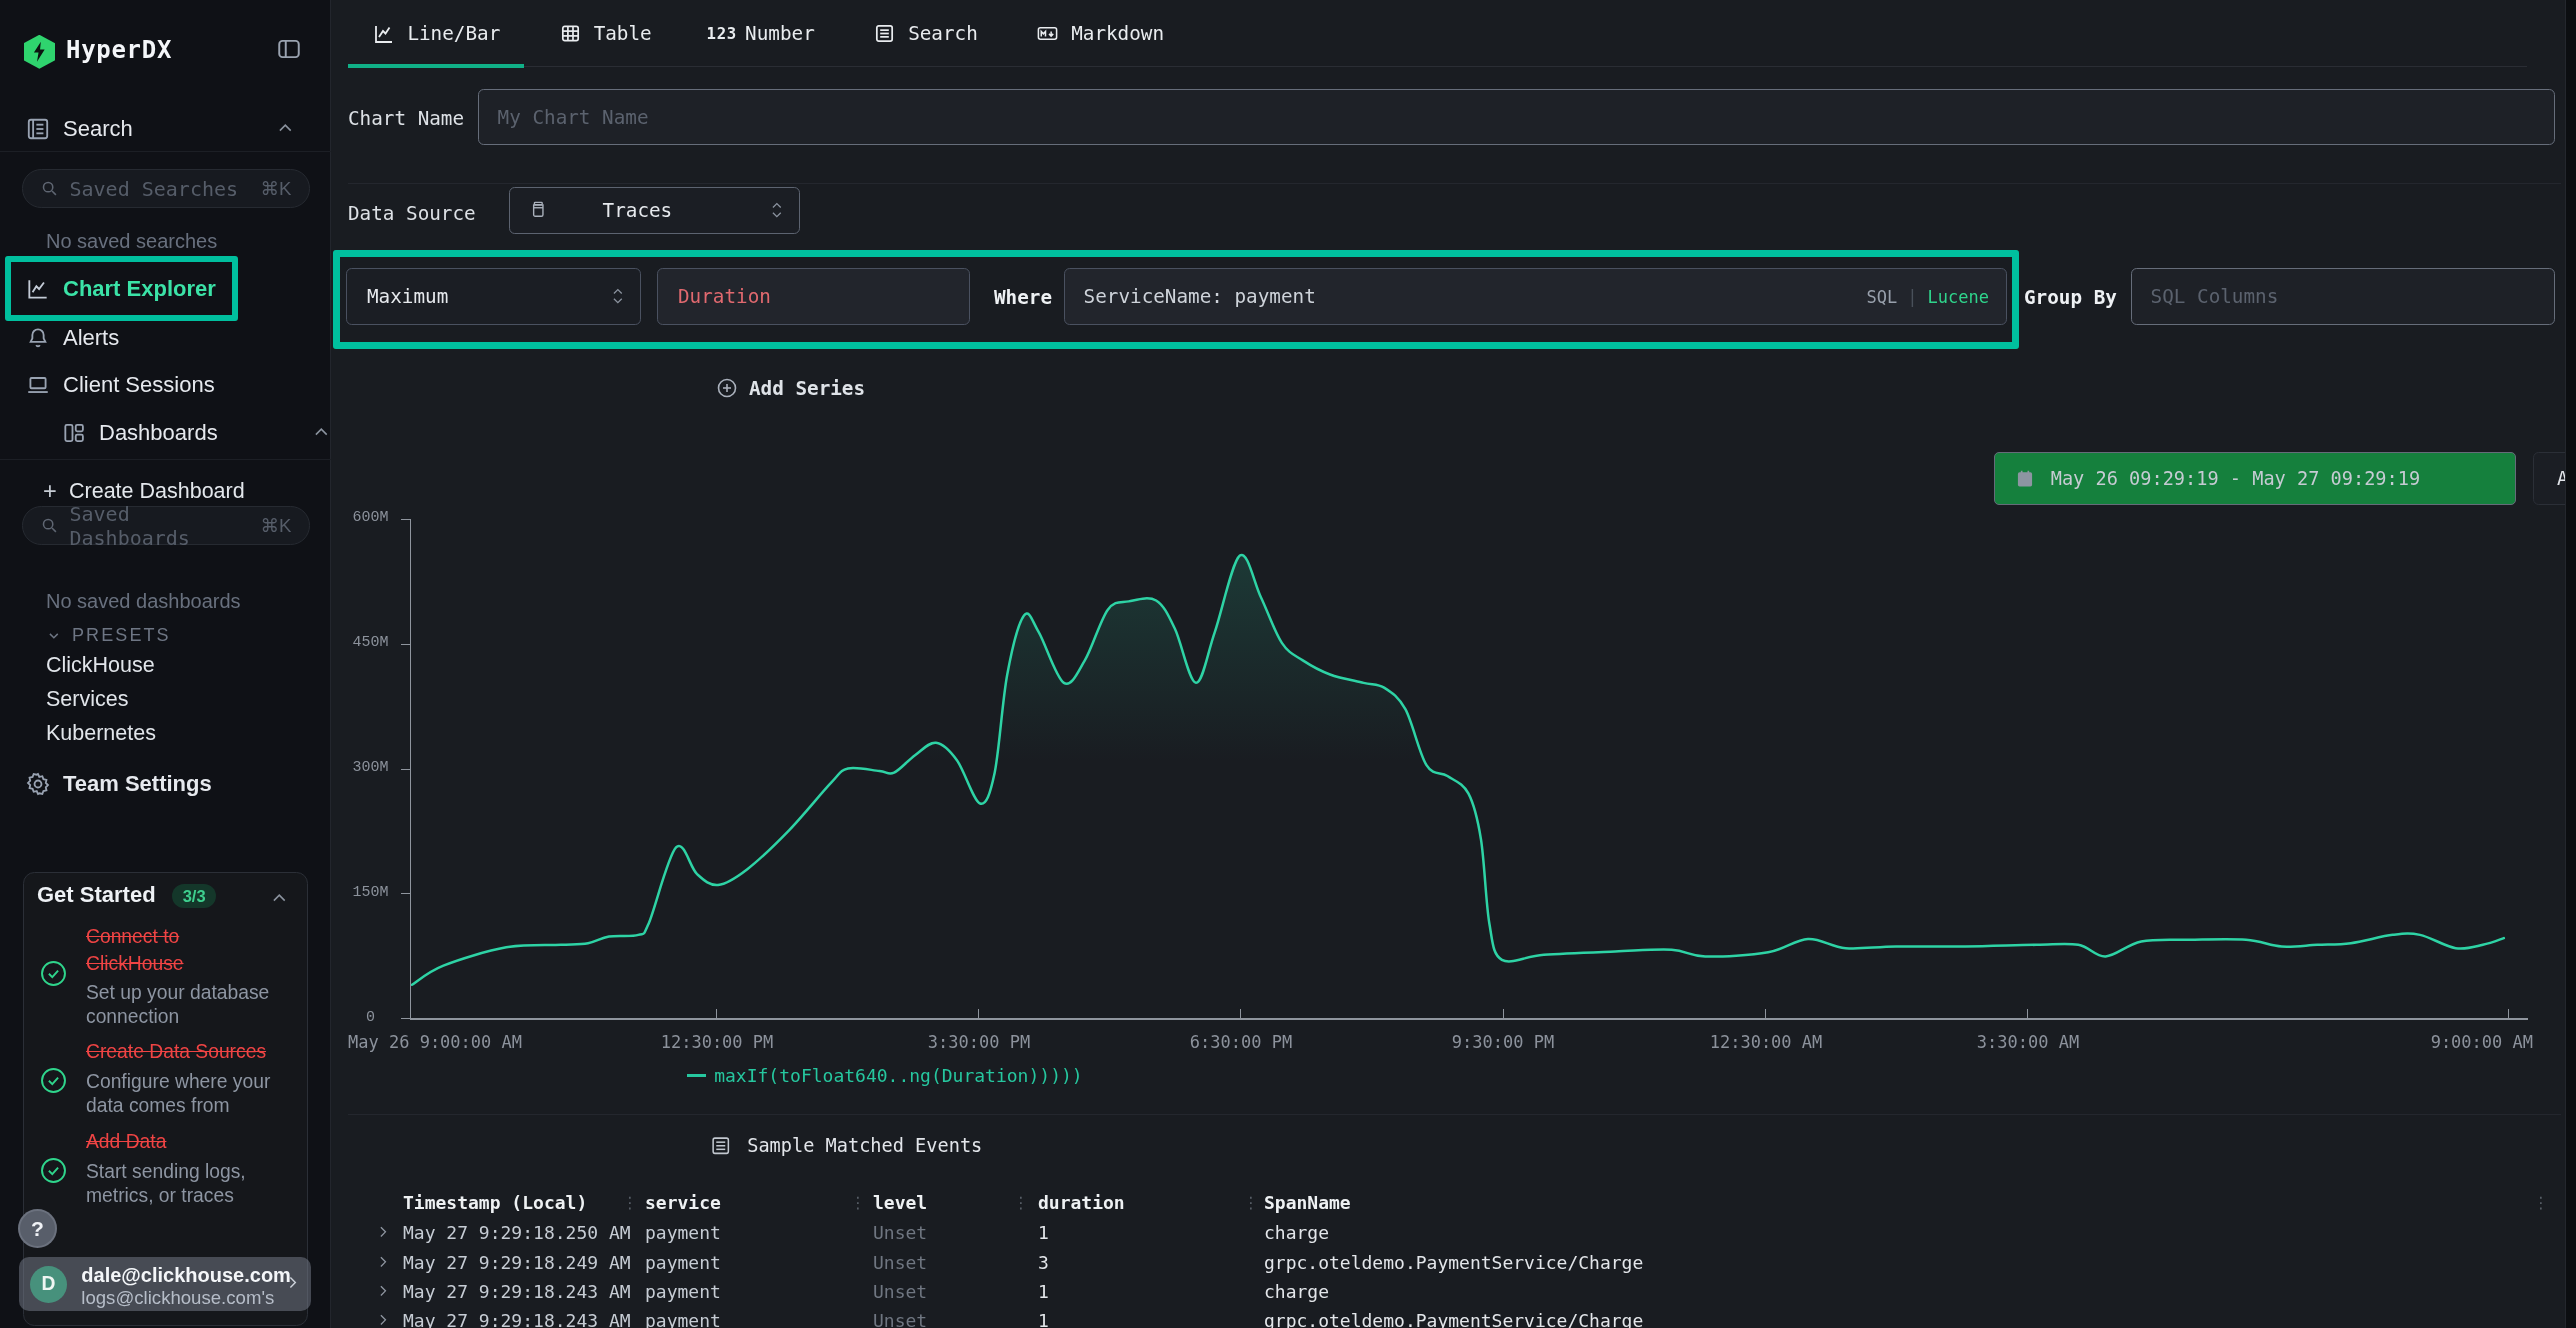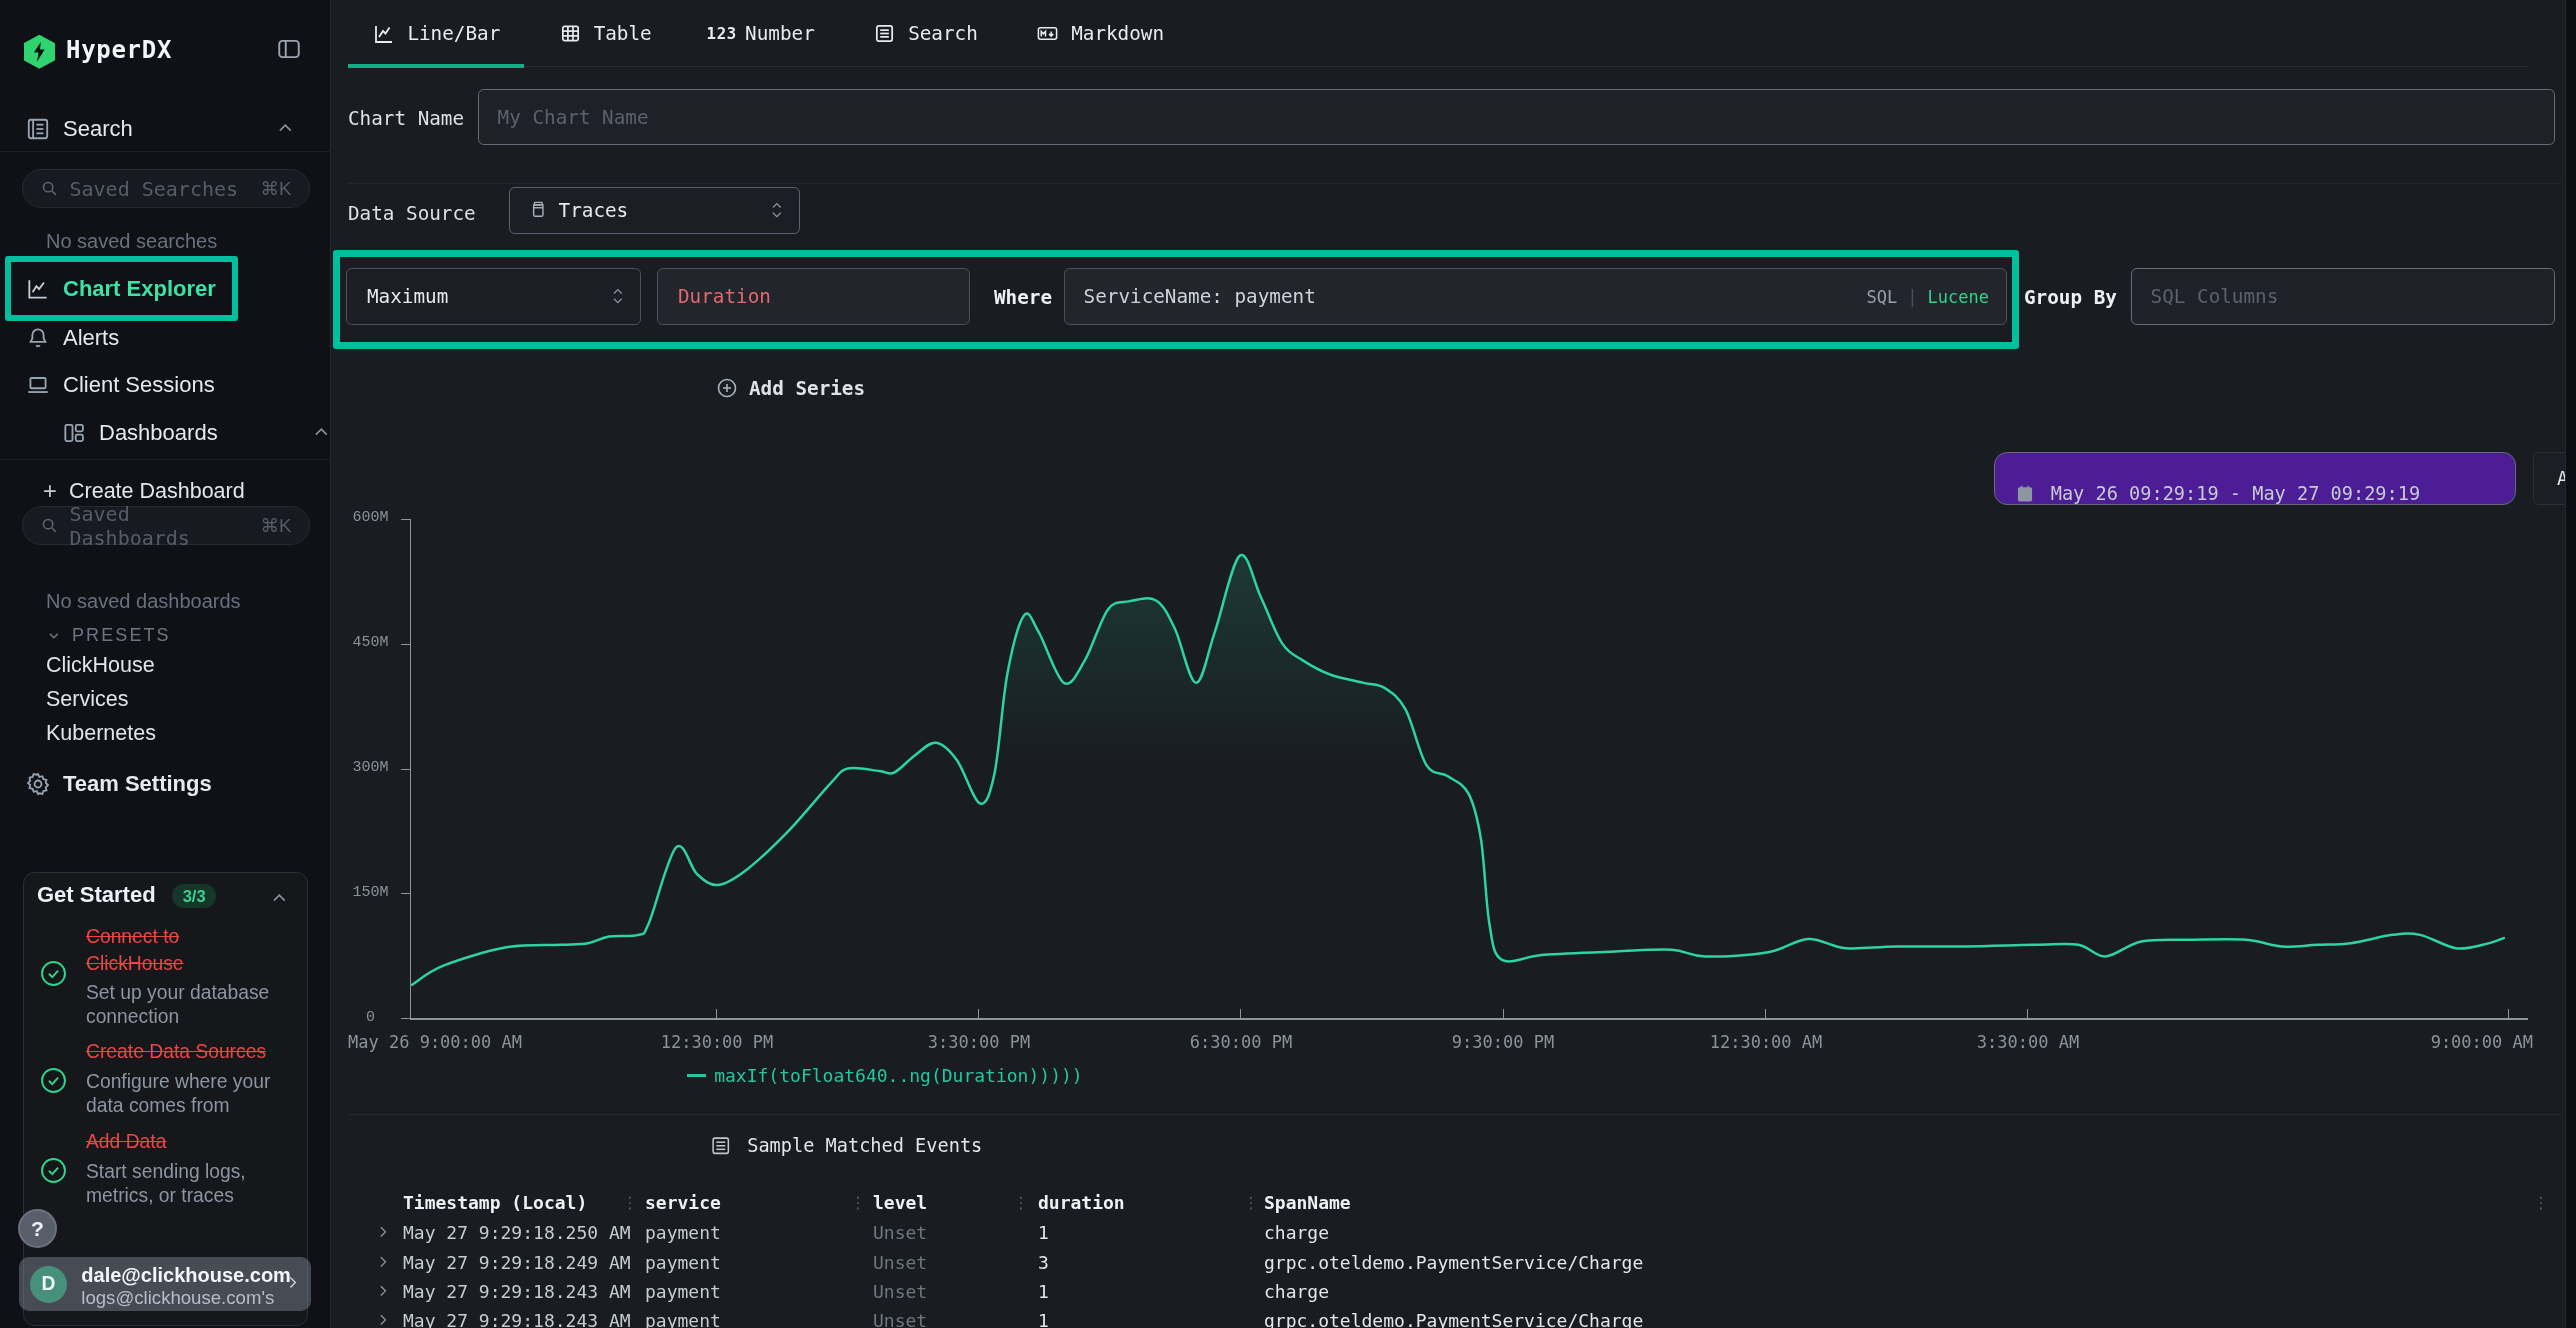--- a/index.html
+++ b/index.html
@@ -83,22 +83,22 @@
   .divider-h { position:absolute; height:1.4px; background:#24272e; }
 
   .qtoggle { font-family:"DejaVu Sans Mono",monospace; font-size:17px; position:absolute; right:17px; display:flex; gap:10px; align-items:center; }
   .qtoggle .sql { color:#98a0ac; cursor:pointer; }
   .qtoggle .bar { color:#49505a; }
   .qtoggle .lucene { color:#2fd58c; cursor:pointer; }
 
   .add-series { position:absolute; left:384px; top:376px; display:flex; align-items:center; cursor:pointer; }
   .add-series .aicon { width:24px; height:24px; color:#aab1bc; margin-right:10px; }
   .add-series .alabel { font-family:"DejaVu Sans Mono",monospace; font-size:19.3px; font-weight:600; color:#dfe3e8; }
-  .date-range { position:absolute; left:1663px; top:452px; width:522px; height:53px; background:#4c1d95; border:1.4px solid #656c79;
-                border-radius:13px; display:flex; align-items:flex-end; cursor:pointer; }
+  .date-range { position:absolute; left:1663px; top:452px; width:522px; height:53px; background:#15803d; border:1.4px solid #656c79;
+                border-radius:5px; display:flex; align-items:center; cursor:pointer; }
   .date-range .dicon { width:20px; height:20px; color:#8d95a2; margin:0 15.7px 0 20px; }
   .date-range .dtext { font-family:"DejaVu Sans Mono",monospace; font-size:18.6px; color:#c6cbd3; }
   .granularity { position:absolute; left:2202px; top:452px; width:272px; height:53px; background:#1b1e24; border:0.7px solid #2b2f37;
                  border-radius:5.7px; display:flex; align-items:center; cursor:pointer; }
   .granularity .gtext { font-family:"DejaVu Sans Mono",monospace; font-size:18.6px; color:#e2e5ea; margin-left:23px; flex:1; }
 
   
   .axis-y { position:absolute; left:410px; top:519px; width:1.4px; height:501px; background:#8f959e; }
   .axis-x { position:absolute; left:410px; top:1018px; width:2118px; height:2.1px; background:#8f959e; }
   .ytick { position:absolute; width:10px; height:1.4px; background:#8f959e; }
@@ -367,21 +367,21 @@
       </div>
     </div>
 
   <div class="frm-label" style="left:17px; top:107px;">Chart Name</div>
   <div class="inp" style="left:147px; top:89px; width:2077px; height:56px;">
     <input placeholder="My Chart Name" style="">
   </div>
   <div class="divider-h" style="left:17px; top:183px; width:2213px;"></div>
 
   <div class="frm-label" style="left:17px; top:202px;">Data Source</div>
-  <div class="sel" style="left:178px; top:187px; width:291px; height:47px; border-color:#5c6370;">
+  <div class="sel" style="left:178px; top:187px; width:291px; height:47px; border-color:#5c6370;gap:44px;">
     <span style="width:18.6px;height:21.5px;margin:0 11.4px 0 18.6px;color:#aab1bc;">
       <svg viewBox="0 0 24 24" fill="none" stroke="currentColor" stroke-width="1.8">
           <rect x="7" y="3" width="10" height="3" rx="1"></rect>
           <path d="M6 6.5h12v12.5a2 2 0 0 1-2 2H8a2 2 0 0 1-2-2z"></path>
           <line x1="6" y1="10" x2="18" y2="10"></line>
         </svg>
     </span>
     <span>Traces</span>
     <span style="margin-left:auto;margin-right:14.3px;width:15.7px;height:23px;color:#8b939f;">
       <svg viewBox="0 0 24 34" fill="none" stroke="currentColor" stroke-width="2">

